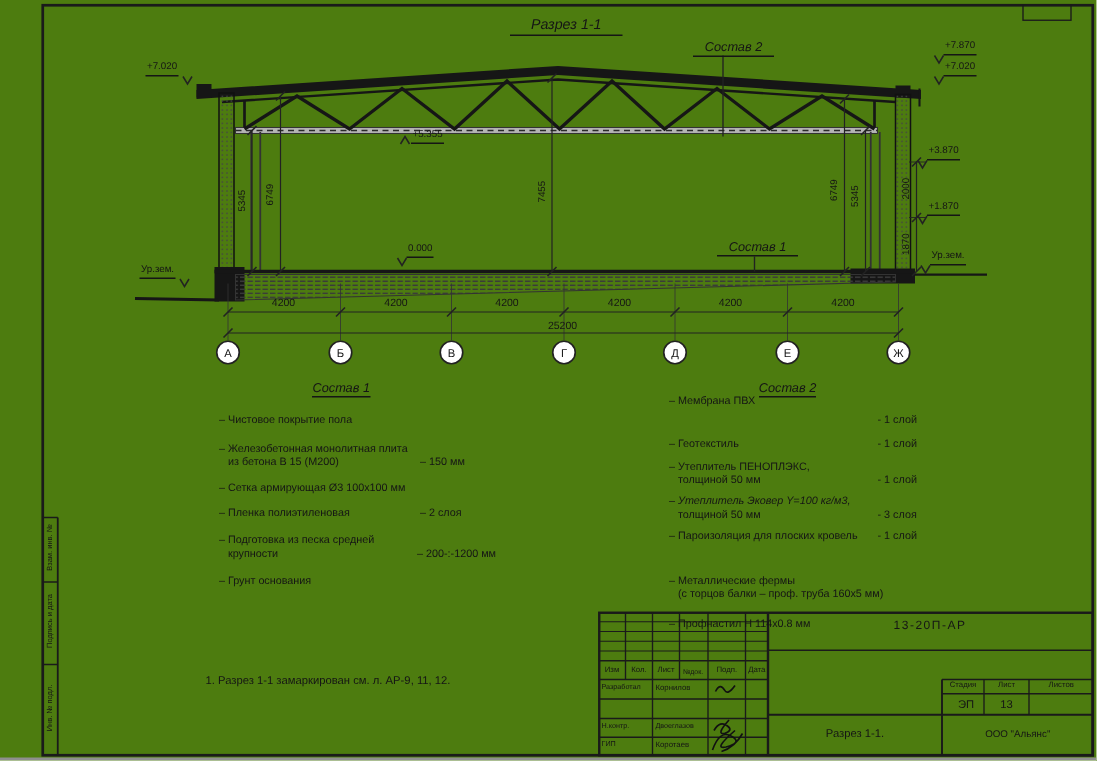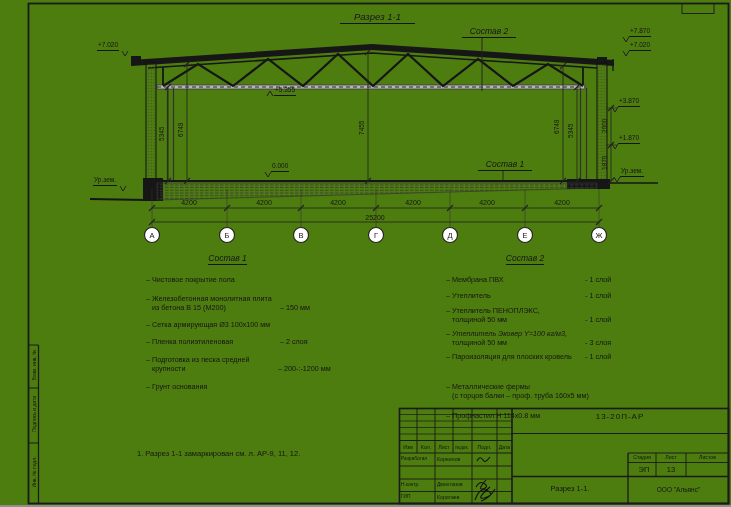--- a/index.html
+++ b/index.html
@@ -241,23 +241,23 @@
   <div class="t fs72" style="left:280px;top:304px;text-align:center;">– 150 мм</div>
   <div class="t fs72" style="left:146px;top:321px;text-align:center;">– Сетка армирующая Ø3 100х100 мм</div>
   <div class="t fs72" style="left:146px;top:338px;text-align:right;">– Пленка полиэтиленовая</div>
   <div class="t fs72" style="left:280px;top:338px;">– 2 слоя</div>
   <div class="t fs72" style="left:146px;top:356px;">– Подготовка из песка средней</div>
   <div class="t fs72" style="left:152px;top:365px;">крупности</div>
   <div class="t fs72" style="left:278px;top:365px;">– 200-:-1200 мм</div>
   <div class="t fs72" style="left:146px;top:383px;">– Грунт основания</div>
 
   <div class="t fs85 it ctr" style="left:455px;top:253px;width:140px;"><span class="ul">Состав 2</span></div>
-  <div class="t fs72" style="left:446px;top:276px;text-align:center;">– Мембрана ПВХ</div>
+  <div class="t fs72" style="left:446px;top:263px;text-align:center;">– Мембрана ПВХ</div>
   <div class="t fs72" style="left:585px;top:276px;">- 1 слой</div>
-  <div class="t fs72" style="left:446px;top:292px;">– Утеплитель</div>
+  <div class="t fs72" style="left:446px;top:292px;">– Геотекстиль</div>
   <div class="t fs72" style="left:585px;top:292px;">- 1 слой</div>
   <div class="t fs72" style="left:446px;top:307px;">– Утеплитель ПЕНОПЛЭКС,</div>
   <div class="t fs72" style="left:452px;top:316px;">толщиной 50 мм</div>
   <div class="t fs72" style="left:585px;top:316px;">- 1 слой</div>
   <div class="t fs72" style="left:446px;top:330px;font-style:italic;">– Утеплитель Эковер Y=100 кг/м3,</div>
   <div class="t fs72" style="left:452px;top:339px;">толщиной 50 мм</div>
   <div class="t fs72" style="left:585px;top:339px;">- 3 слоя</div>
   <div class="t fs72" style="left:446px;top:353px;">– Пароизоляция для плоских кровель</div>
   <div class="t fs72" style="left:585px;top:353px;">- 1 слой</div>
   <div class="t fs72" style="left:446px;top:368px;margin-top:44px;">– Профнастил Н 114х0.8 мм</div>

